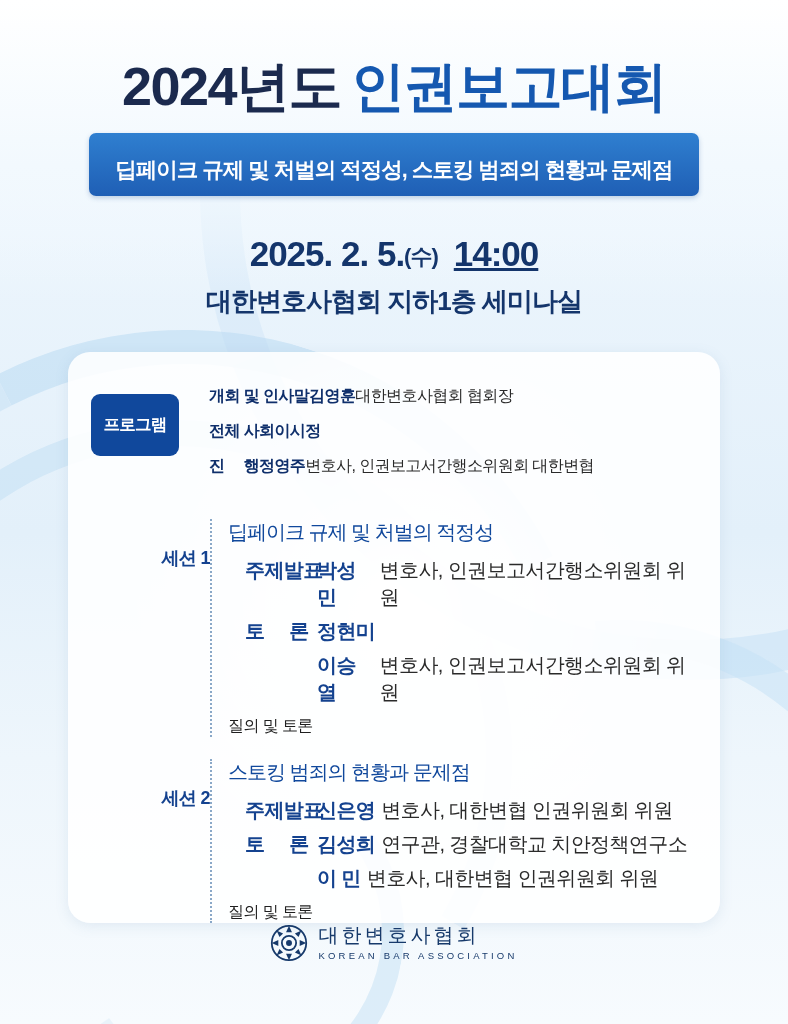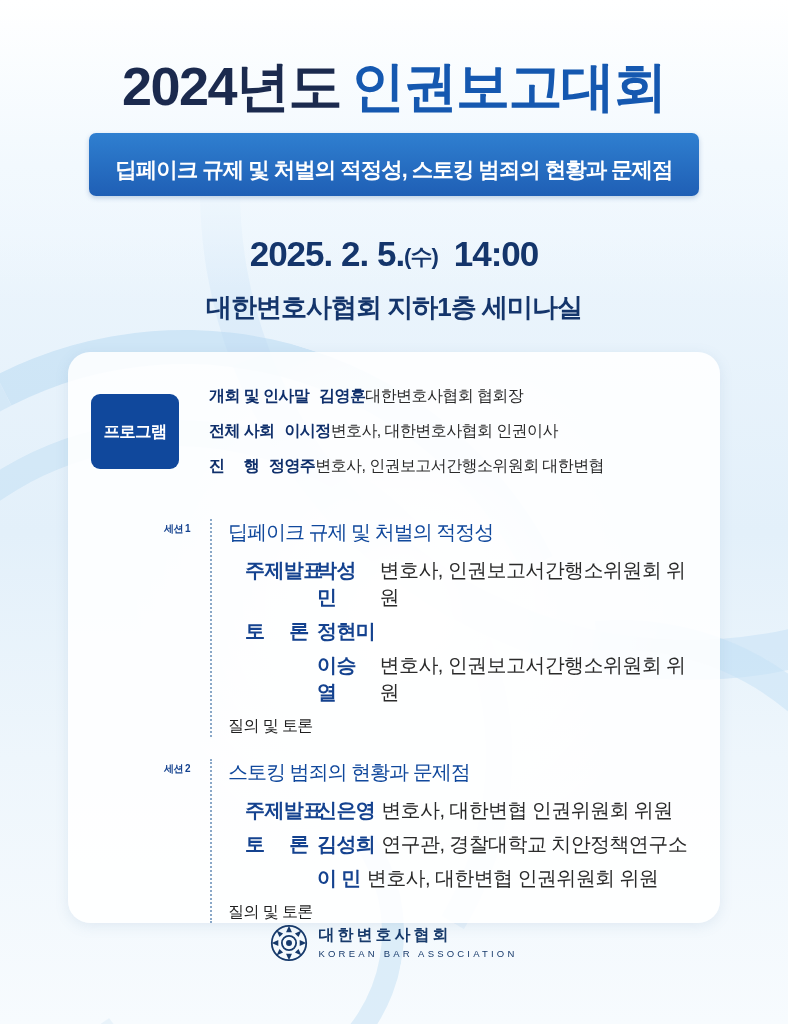--- a/index.html
+++ b/index.html
@@ -85,24 +85,24 @@
 
   .datetime {
     margin-top: 38px;
     color: #14356b;
     font-size: 35px;
     font-weight: bold;
     letter-spacing: -1px;
     white-space: nowrap;
   }
   .datetime .day-paren { font-size: 22px; vertical-align: 2px; }
-  .datetime .time { margin-left: 16px; }
+  .datetime .time { margin-left: 16px; text-decoration: underline; }
 
   .venue {
-    margin-top: 16px;
+    margin-top: 10px;
     color: #14356b;
     font-size: 26px;
     font-weight: bold;
     letter-spacing: -1px;
   }
 
   
   .card {
     position: absolute;
     left: 68px;
@@ -115,21 +115,21 @@
   }
 
   .program-head {
     display: flex;
     align-items: flex-start;
     padding: 28px 0 6px 0;
   }
   .program-badge {
     flex: 0 0 auto;
     width: 88px;
-    height: 75px;
+    height: 62px;
     margin-left: 23px;
     margin-top: 14px;
     background: #10489c;
     color: #ffffff;
     border-radius: 9px;
     display: flex;
     align-items: center;
     justify-content: center;
     font-size: 16.5px;
     font-weight: bold;
@@ -144,21 +144,20 @@
     display: flex;
     align-items: baseline;
     margin-bottom: 14px;
     font-size: 16px;
     letter-spacing: -0.6px;
     color: #1a1a1a;
   }
   .prow .role {
     color: #0f2f6b;
     font-weight: bold;
-    margin-right: 10px;
     white-space: pre;
   }
   .prow .person {
     color: #0f2f6b;
     font-weight: bold;
   }
   .prow .affil { color: #2a2a2a; }
 
   
   .session {
@@ -166,24 +165,25 @@
     align-items: flex-start;
     padding-left: 76px;
     padding-right: 24px;
     margin-top: 22px;
   }
   .session-label {
     flex: 0 0 auto;
     width: 66px;
     color: #14428f;
     font-weight: bold;
-    font-size: 10px;
+    font-size: 18px;
     letter-spacing: -0.6px;
     padding-top: 3px;
-    text-align: center;
+    text-align: right;
+    margin-top: 24px;
   }
   .session-body {
     flex: 1 1 auto;
     border-left: 2.5px dotted #8aa8c8;
     padding-left: 16px;
   }
   .session-title {
     color: #10489c;
     font-weight: normal;
     font-size: 20px;
@@ -228,22 +228,22 @@
     text-align: center;
   }
   .logo-wrap {
     display: inline-flex;
     align-items: center;
     gap: 10px;
   }
   .logo-mark { width: 38px; height: 38px; }
   .logo-text { text-align: left; }
   .logo-kr {
-    font-size: 16px;
-    font-weight: bold;
+    font-size: 20px;
+    font-weight: normal;
     color: #173a6b;
     letter-spacing: 3px;
     line-height: 1.05;
   }
   .logo-en {
     font-size: 9.5px;
     color: #173a6b;
     letter-spacing: 3.2px;
     margin-top: 4px;
   }
@@ -284,21 +284,20 @@
 
         <div class="prow">
           <span class="role">개회 및 인사말</span>
           <span class="person">김영훈</span>
           <span class="affil">대한변호사협회 협회장</span>
         </div>
 
         <div class="prow">
           <span class="role">전체 사회</span>
           <span class="person">이시정</span>
-          <span class="affil">변호사, 대한변호사협회 인권이사</span>
         </div>
 
         <div class="prow">
           <span class="role">진     행</span>
           <span class="person">정영주</span>
           <span class="affil">변호사, 인권보고서간행소위원회 대한변협</span>
         </div>
 
       </div>
     </div>

